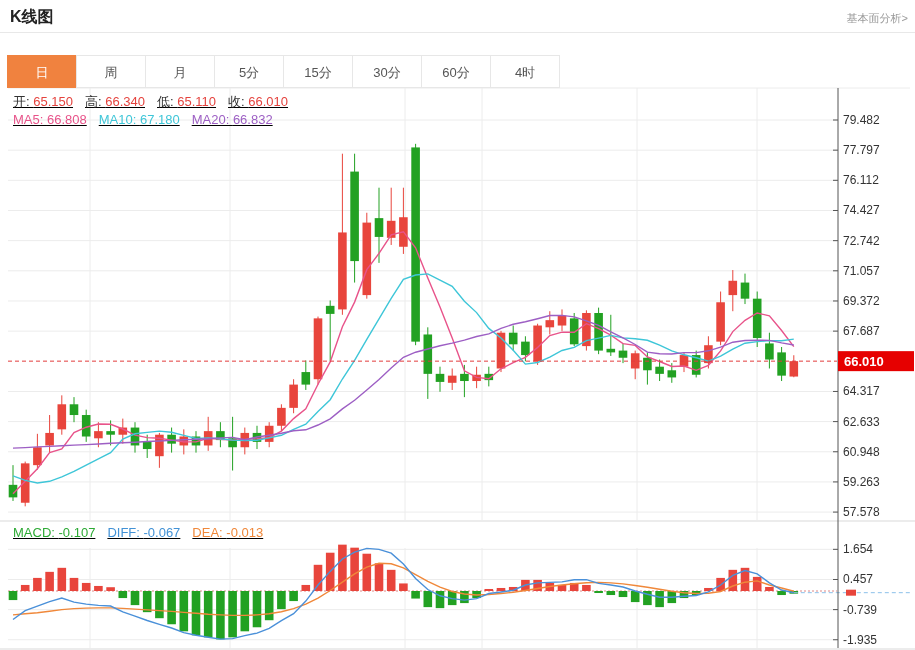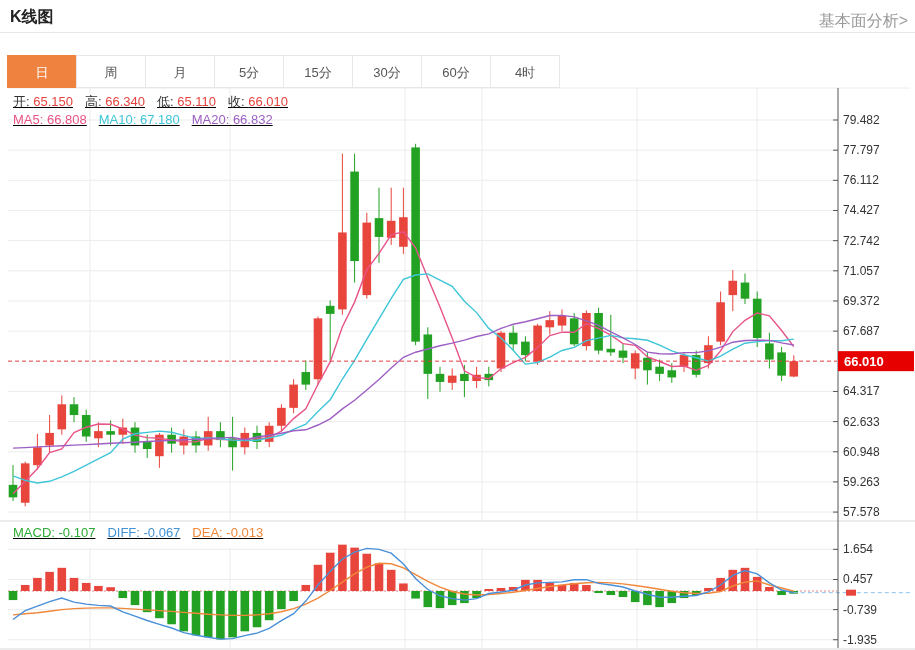--- a/index.html
+++ b/index.html
@@ -1,19 +1,19 @@
 <!DOCTYPE html>
 <html><head>
 <meta charset="utf-8">
 <style>
   html,body{margin:0;padding:0;background:#fff;}
   .app{position:relative;width:915px;height:650px;background:#fff;overflow:hidden;
        font-family:"Liberation Sans","DejaVu Sans",sans-serif;}
   .hdr-title{position:absolute;left:10px;top:7px;font-size:16px;font-weight:bold;color:#222;}
-  .hdr-link{position:absolute;right:7px;top:11px;font-size:16px;color:#999;cursor:pointer;}
+  .hdr-link{position:absolute;right:7px;top:11px;font-size:11px;color:#999;cursor:pointer;}
   .hdr-div{position:absolute;left:0;top:32px;width:915px;height:1px;background:#e8e8e8;}
   .tabs{position:absolute;left:8px;top:55px;display:flex;z-index:3;}
   .tab{width:70px;height:33px;line-height:33px;text-align:center;font-size:13px;color:#555;
        background:#fff;border:1px solid #e7e7e7;margin-left:-1px;cursor:pointer;box-sizing:border-box;}
   .tab.sel{background:#f0823f;border-color:#f0823f;color:#fff;}
   .row{position:absolute;left:13px;font-size:13px;white-space:nowrap;z-index:2;text-decoration:underline;}
   .row span{letter-spacing:0;}
   .row .lb{color:#333;}
   .row .vl{margin-right:12px;}
   .chart-svg{position:absolute;left:0;top:0;z-index:1;}

